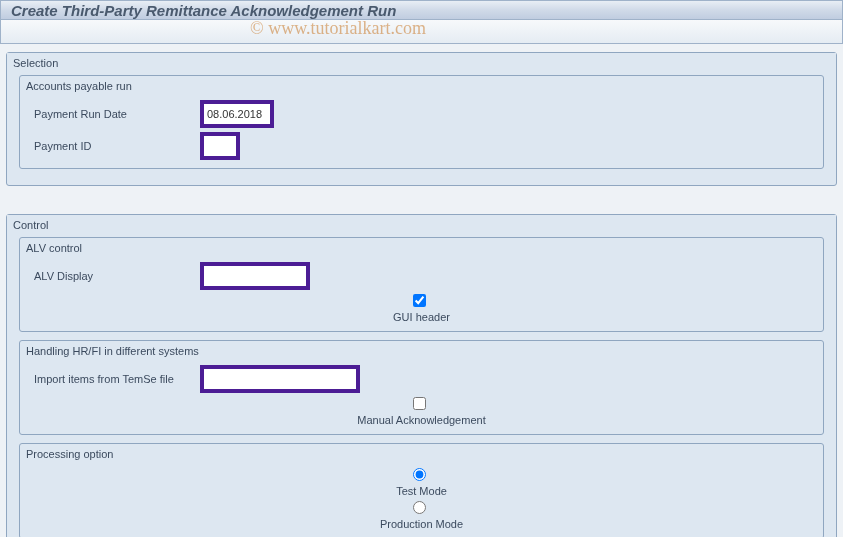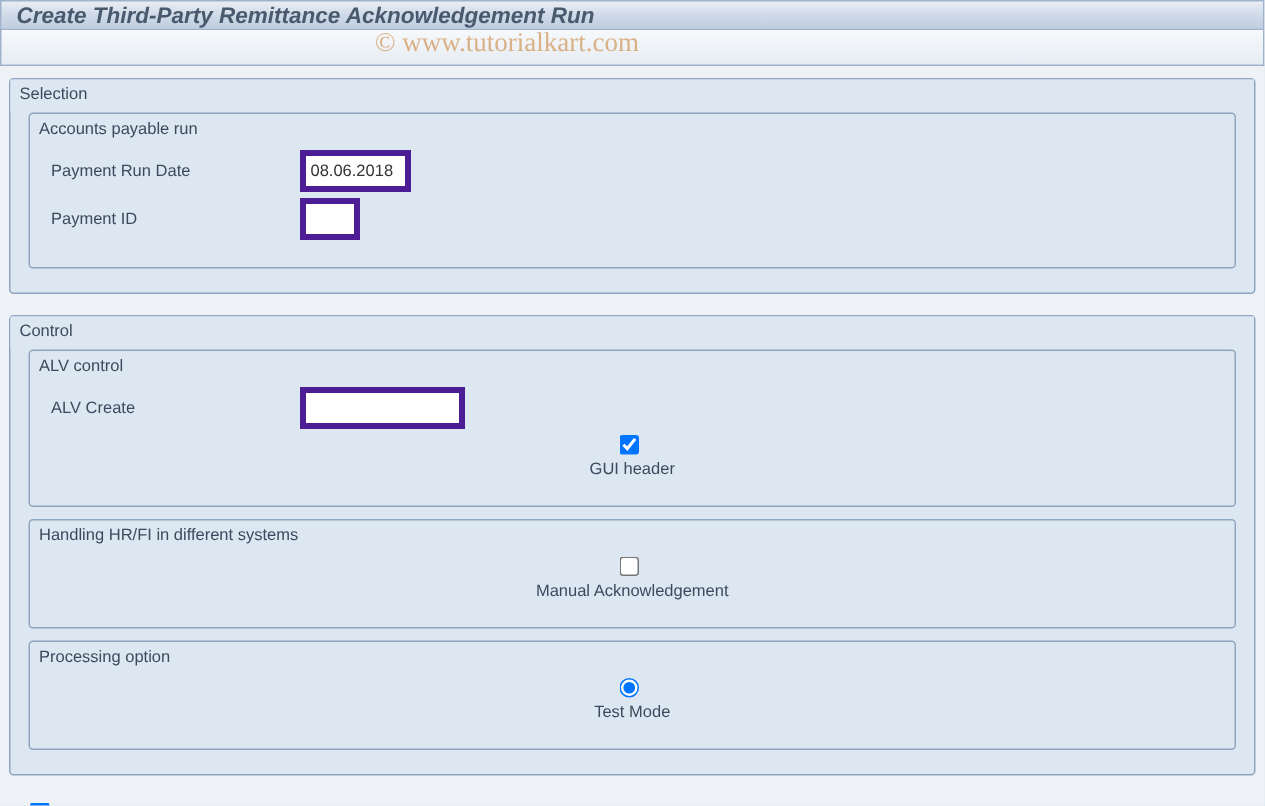--- a/index.html
+++ b/index.html
@@ -34,35 +34,35 @@
       height: 24px;
     }
     .content {
       padding: 8px 6px;
       background: #eef2f6;
     }
     .section {
       border: 1px solid #8fa6c0;
       border-radius: 3px;
       background: #dde7f1;
-      margin-bottom: 14px;
+      margin-bottom: 28px;
       padding-bottom: 8px;
     }
     .section-title {
       font-size: 11px;
       color: #3b4a5e;
       padding: 4px 8px 6px 6px;
       background: #dde7f1;
     }
     .inner-box {
       border: 1px solid #8fa6c0;
       border-radius: 3px;
       background: #dde7f1;
       margin: 0 12px 8px 12px;
-      padding-bottom: 16px;
+      padding-bottom: 6px;
     }
     .inner-title {
       font-size: 11px;
       color: #3b4a5e;
       padding: 4px 6px 6px 6px;
     }
     .row {
       display: flex;
       align-items: center;
       padding: 2px 14px;
@@ -148,43 +148,51 @@
       </div>
     </div>
   </div>
 
   <div class="section">
     <div class="section-title">Control</div>
 
     <div class="inner-box">
       <div class="inner-title">ALV control</div>
       <div class="row">
-        <span class="label">ALV Create</span>
+        <span class="label">ALV Display</span>
         <input type="text" class="w-med" value="" style="">
       </div>
       <div class="row-nolabel">
         <input type="checkbox" class="cb" checked="" style="">
         <span class="cb-label">GUI header</span>
       </div>
     </div>
 
     <div class="inner-box">
       <div class="inner-title">Handling HR/FI in different systems</div>
+      <div class="row">
+        <span class="label">Import items from TemSe file</span>
+        <input type="text" class="w-long" value="" style="">
+      </div>
       <div class="row-nolabel">
         <input type="checkbox" class="cb" style="">
         <span class="cb-label">Manual Acknowledgement</span>
       </div>
     </div>
 
     <div class="inner-box">
       <div class="inner-title">Processing option</div>
       <div class="row-nolabel">
         <input type="radio" name="procmode" class="rb" checked="" style="">
         <span class="rb-label">Test Mode</span>
       </div>
+      <div class="row-nolabel">
+        <input type="radio" name="procmode" class="rb" style="">
+        <span class="rb-label">Production Mode</span>
+      </div>
     </div>
   </div>
 
   <div class="standalone-checkbox">
     <input type="checkbox" class="cb" checked="" style="">
     <span class="cb-label">Display log</span>
   </div>
 
 </div>
 

